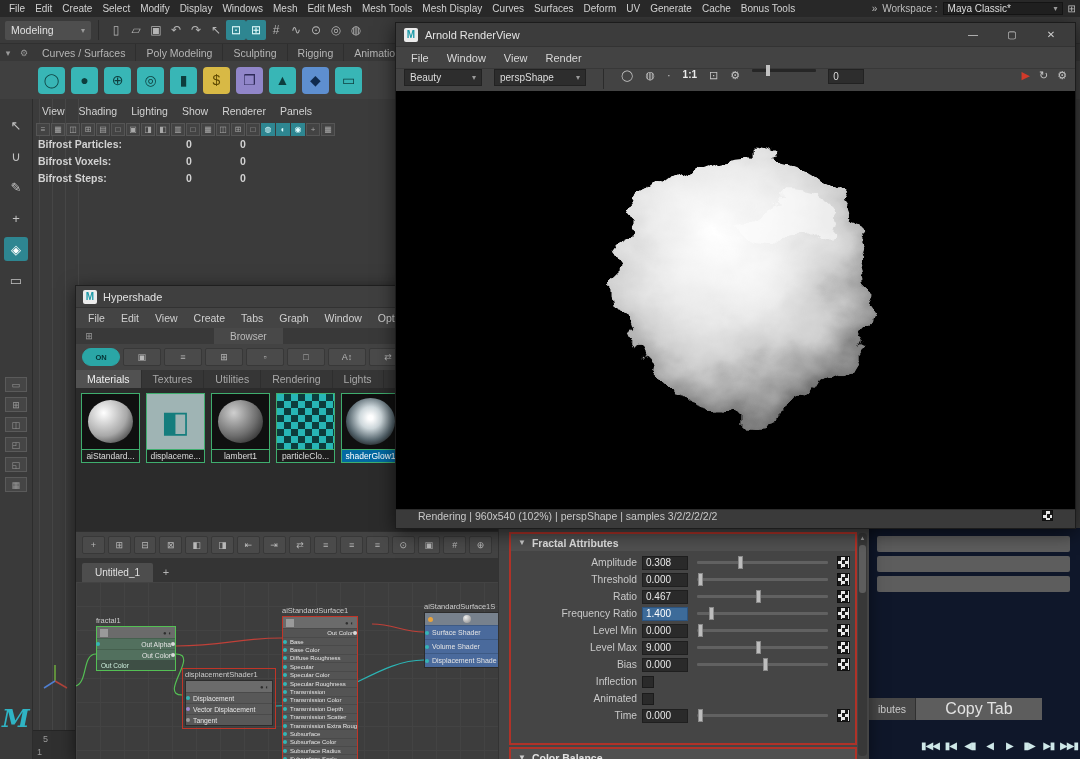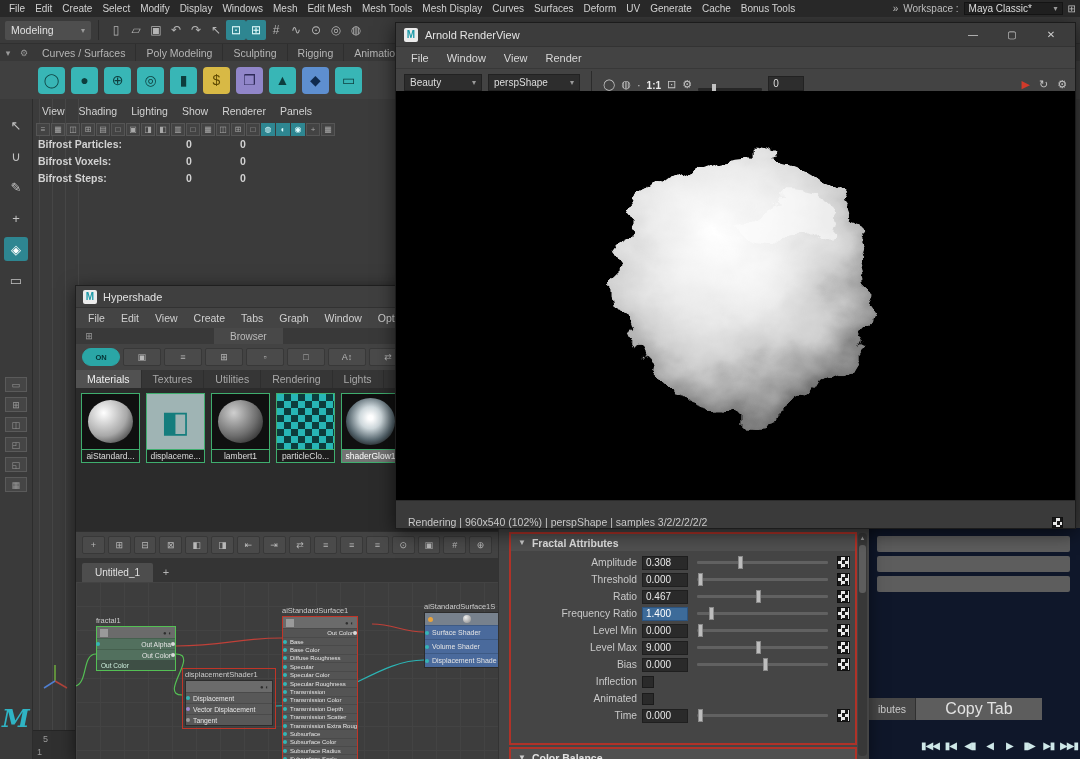--- a/index.html
+++ b/index.html
@@ -9,21 +9,21 @@
   .abs{position:absolute}
   .flex{display:flex;align-items:center}
 
   
   .menubar{left:0;top:0;right:0;height:17px;background:#282828;display:flex;align-items:center;
            padding:0 4px;white-space:nowrap;overflow:hidden;z-index:4}
   .menus{display:flex;align-items:center}
   .mi{padding:0 5px;font-size:10px;color:#d2d2d2}
   .ws{margin-left:auto;display:flex;align-items:center;gap:5px;font-size:10px;color:#bdbdbd}
   .ws-dd{background:#1f1f1f;border:1px solid #141414;height:13px;display:flex;align-items:center;
-         justify-content:space-between;padding:0 4px;width:99px;font-size:10px;color:#ddd}
+         justify-content:space-between;padding:0 4px;width:120px;font-size:10px;color:#ddd}
   .dda{font-size:8px;color:#9a9a9a;margin-left:3px}
 
   
   .toolbar2{left:0;top:17px;right:0;height:27px;background:#3a3a3a;display:flex;align-items:center;
             padding:0 5px;gap:2px;border-bottom:1px solid #303030;z-index:0}
   .mode-dd{width:86px;height:19px;background:#4e4e4e;border-radius:2px;padding:0 6px;display:flex;
            align-items:center;justify-content:space-between;font-size:10.5px;color:#e0e0e0}
   .vsep{width:1px;height:20px;background:#2b2b2b;margin:0 5px}
   .tbico{width:20px;height:20px;display:flex;align-items:center;justify-content:center;
          color:#b5b5b5;font-size:12px;border-radius:2px}
@@ -107,21 +107,21 @@
   .th-lam::after{content:"";position:absolute;inset:6px;border-radius:50%;
        background:radial-gradient(circle at 35% 30%,#cfcfcf,#6e6e6e 55%,#1f1f1f 92%)}
   .th-disp{background:#9fb4b4}
   .th-disp::after{content:"◧";position:absolute;inset:0;display:flex;align-items:center;justify-content:center;
        font-size:30px;color:#157d7d}
   .th-checker{background:repeating-conic-gradient(#0d3c3c 0% 25%,#27b6b6 0% 50%);background-size:14px 14px}
   .th-glow::after{content:"";position:absolute;inset:4px;border-radius:50%;
        background:radial-gradient(circle at 50% 42%,#ffffff 6%,#cdd7db 30%,#55656d 62%,#0a0a0a 88%)}
   .sw-lb{height:13px;background:#1d1d1d;border:1px solid #3fae6e;border-top:0;font-size:8.5px;color:#ddd;
          display:flex;align-items:center;justify-content:center;overflow:hidden;white-space:nowrap}
-  .sw-lb.sel{background:#737373;color:#fff}
+  .sw-lb.sel{background:#0369a1;color:#fff}
 
   
   .ne-tools{position:absolute;left:0;top:245px;width:422px;height:27px;background:#434343;
             padding:0 6px;gap:3px;border-top:1px solid #2f2f2f;display:flex;align-items:center}
   .ne-tabrow{position:absolute;left:0;top:272px;width:422px;height:24px;background:#343434;
              display:flex;align-items:flex-end;padding-left:6px;gap:5px}
   .ne-tab{background:#4d4d4d;height:19px;padding:0 13px;font-size:10px;color:#e0e0e0;
           display:flex;align-items:center;border-radius:2px 2px 0 0}
   .ne-add{width:16px;height:16px;display:flex;align-items:center;justify-content:center;color:#b5b5b5;
           font-size:11px;margin-bottom:2px}
@@ -184,36 +184,36 @@
   .ps-thumb{position:absolute;left:1px;right:1px;top:12px;height:48px;background:#5d5d5d;border-radius:3px}
 
   
   .arnold{left:395px;top:22px;width:681px;height:507px;background:#3f3f3f;z-index:3;
           border:1px solid #1c1c1c;box-shadow:0 4px 18px rgba(0,0,0,.6);display:flex;flex-direction:column}
   .ar-title{height:23px;background:#3c3c3c;padding:0 8px;gap:7px;font-size:11px;color:#e4e4e4;display:flex;align-items:center}
   .wbtns{margin-left:auto;display:flex;gap:27px;font-size:10px;color:#cfcfcf;padding-right:10px}
   .wb{width:12px;text-align:center}
   .ar-menus{height:22px;background:#434343;padding:0 6px;font-size:11px;color:#d8d8d8;border-top:1px solid #333;display:flex;align-items:center}
   .ami{padding:0 9px}
-  .ar-tools{height:23px;background:#434343;padding:0 8px;gap:6px;border-top:1px solid #383838;display:flex;align-items:flex-end}
+  .ar-tools{height:23px;background:#434343;padding:0 8px;gap:12px;border-top:1px solid #383838;display:flex;align-items:flex-start}
   .dd{height:17px;background:#2d2d2d;border:1px solid #222;display:flex;align-items:center;
       justify-content:space-between;padding:0 5px;font-size:10px;color:#ddd}
   .dd.aov{width:78px}
   .dd.cam{width:92px}
   .ari{color:#c5c5c5;font-size:11px}
   .zl{font-size:10px;color:#ececec;font-weight:bold}
   .exp-track{width:64px;height:3px;background:#262626;position:relative;border-radius:1px}
   .exp-handle{position:absolute;top:-4px;width:4px;height:11px;background:#c2c2c2}
   .exp-field{width:36px;height:15px;background:#2d2d2d;border:1px solid #222;font-size:10px;color:#ddd;
              display:flex;align-items:center;padding-left:4px}
   .ar-right{margin-left:auto;display:flex;gap:9px;align-items:center}
   .play{color:#d23a2a;font-size:11px}
   .ar-render{flex:1;background:#000;position:relative;overflow:hidden}
-  .ar-status{height:28px;background:#3a3a3a;border-top:1px solid #2c2c2c;padding:0 12px;font-size:10.5px;
-             color:#c8c8c8;display:flex;align-items:flex-end}
+  .ar-status{height:19px;background:#3a3a3a;border-top:1px solid #2c2c2c;padding:0 22px;font-size:10.5px;
+             color:#c8c8c8;display:flex;align-items:flex-start}
 </style>
 </head>
 <body>
 
 <div id="root">
 
   <div class="menubar abs">
     <div class="menus">
 
     <span class="mi">File</span>

